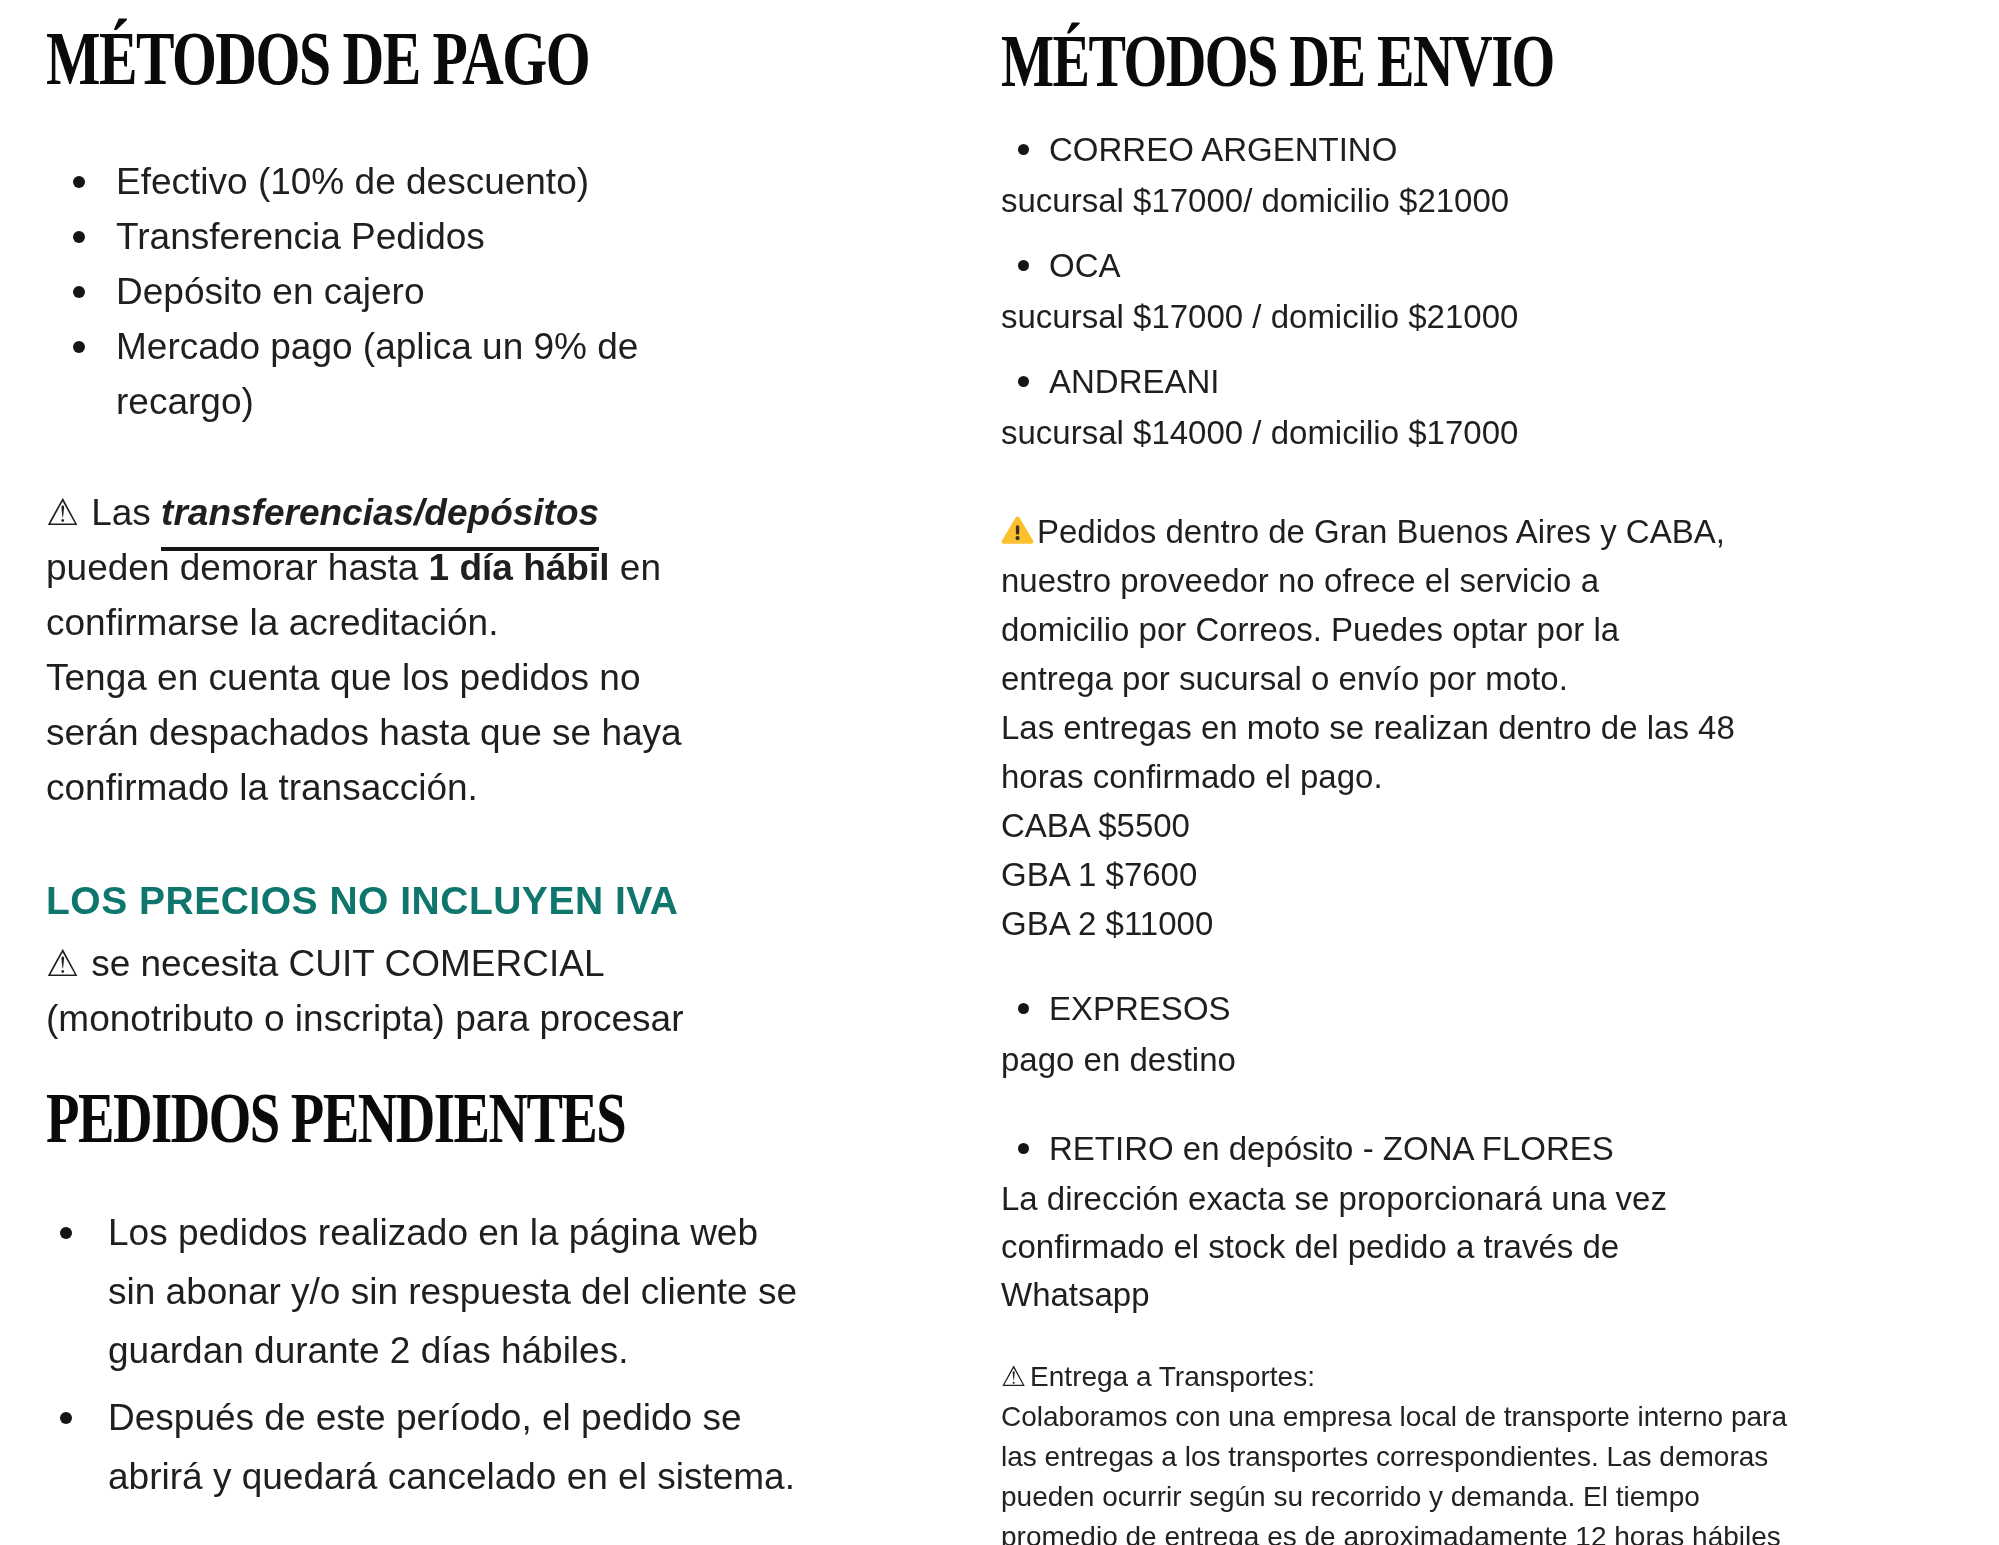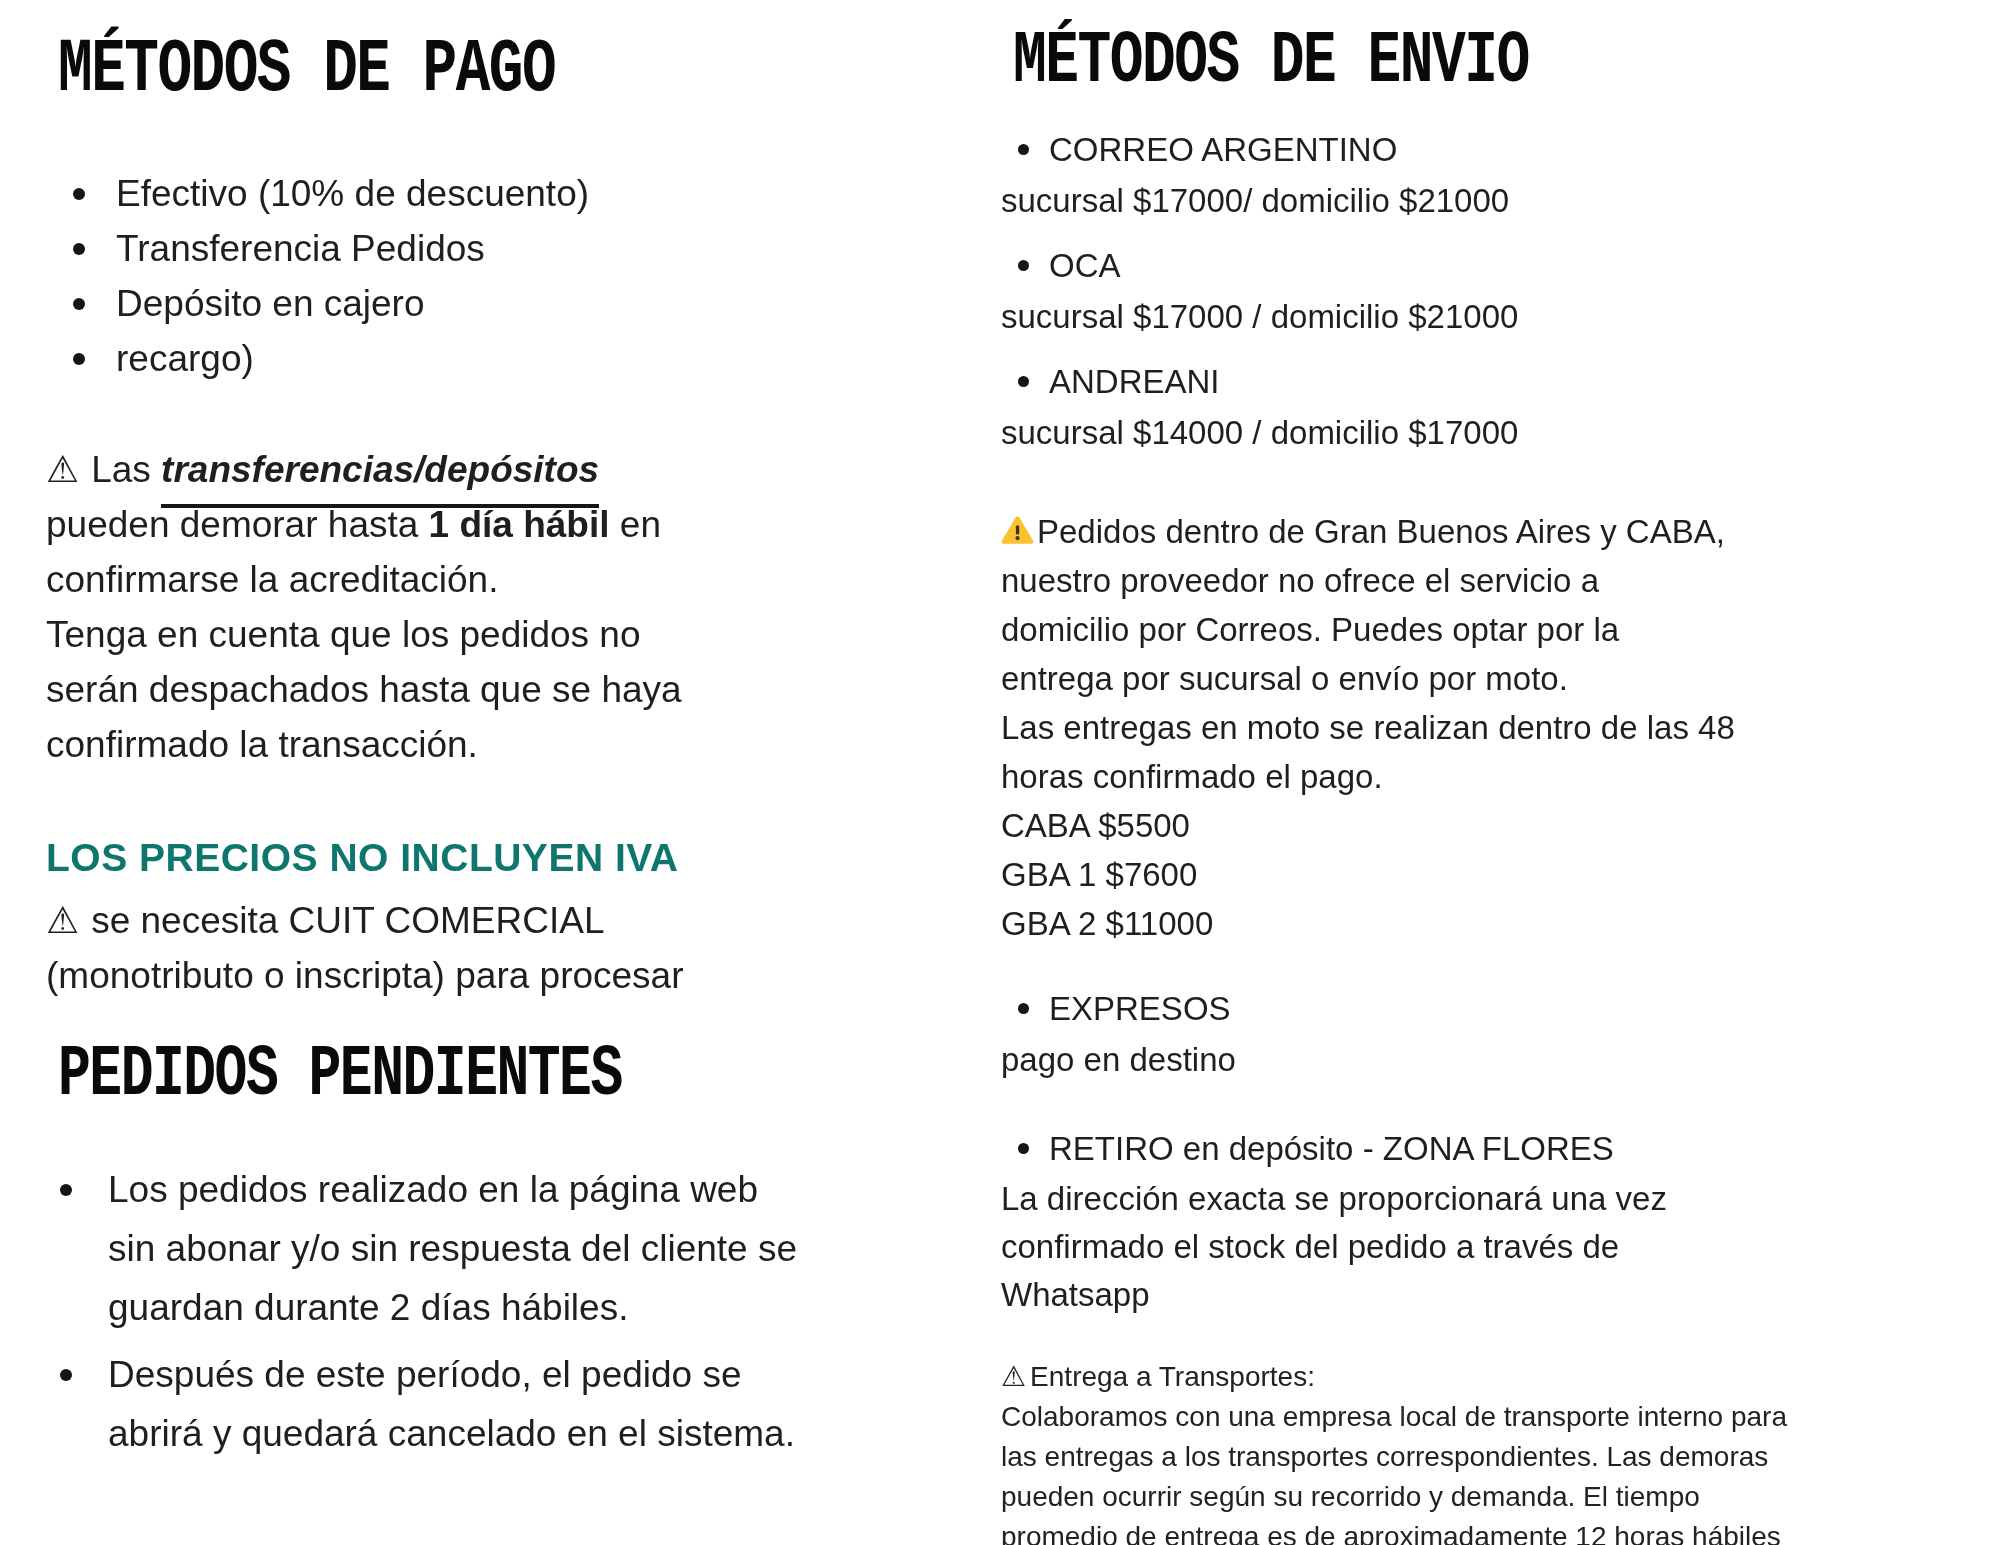--- a/index.html
+++ b/index.html
@@ -3,22 +3,22 @@
 <meta charset="utf-8">
 <style>
   html,body{margin:0;padding:0;background:#fff;}
   body{width:1999px;height:1545px;overflow:hidden;
        font-family:"Liberation Sans","DejaVu Sans",sans-serif;color:#1F1F1F;}
   .page{box-sizing:border-box;display:flex;width:1999px;height:1545px;
         padding:20px 8px 0 46px;background:#fff;}
   .col-left{width:935px;flex:0 0 auto;font-size:37px;line-height:55px;}
   .col-right{width:1000px;flex:0 0 auto;margin-left:20px;font-size:33px;line-height:49px;}
 
-  .display{font-family:Liberation Mono, monospace;font-weight:700;
-           color:#0A0A0A;margin:12px;line-height:1.02;}
+  .display{font-family:Liberation Serif, serif;font-weight:700;
+           color:#0A0A0A;margin:0;line-height:1.02;}
   .t-left{font-size:76px;}
   .t-right{font-size:74px;margin-top:4px;}
   .t-pending{font-size:72px;margin-top:36px;}
   .condense{display:inline-block;transform:scaleX(0.76);transform-origin:0 50%;
             letter-spacing:-2px;white-space:nowrap;}
 
   .ln{display:block;}
 
   
   .pay-list{list-style:none;margin:56px 0 0;padding:0;}
@@ -67,20 +67,21 @@
       <li>
           <span class="ln">Efectivo (10% de descuento)</span>
         </li>
       <li>
           <span class="ln">Transferencia Pedidos</span>
         </li>
       <li>
           <span class="ln">Depósito en cajero</span>
         </li>
       <li>
+          <span class="ln">Mercado pago (aplica un 9% de</span>
           <span class="ln">recargo)</span>
         </li>
     </ul>
 
     <p class="warn-para">
       <span class="ln"><span class="warn-icon">⚠</span><span>Las </span><strong class="u-bi">transferencias/depósitos</strong></span>
       <span class="ln"><span>pueden demorar hasta </span><strong class="bi">1 día hábil</strong><span> en</span></span>
       <span class="ln">confirmarse la acreditación.</span>
       <span class="ln">Tenga en cuenta que los pedidos no</span>
       <span class="ln">serán despachados hasta que se haya</span>

